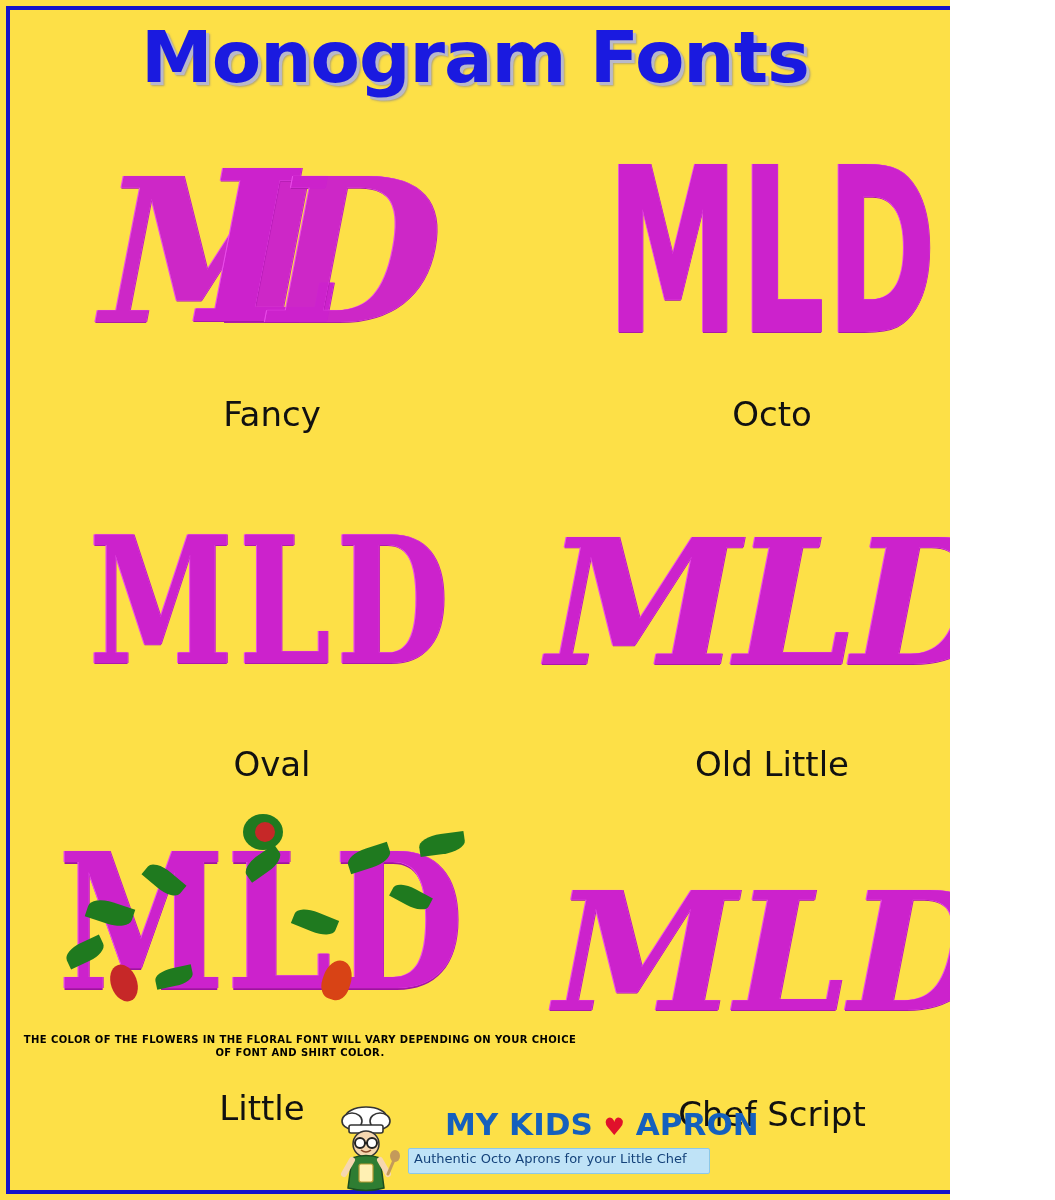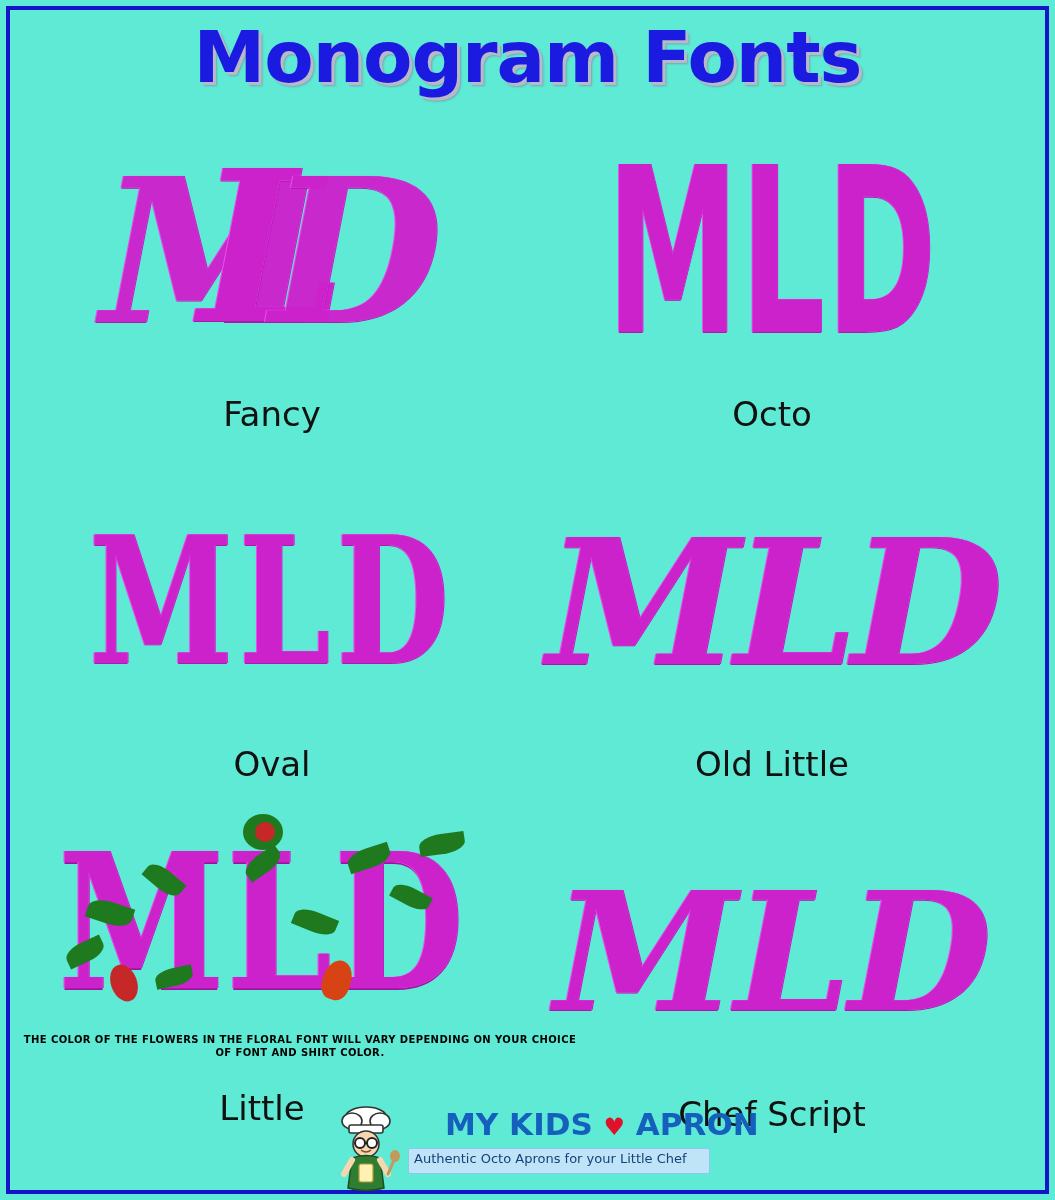--- a/index.html
+++ b/index.html
@@ -2,23 +2,23 @@
 <html><head>
 <meta charset="utf-8">
 <style>
   html, body {
     margin: 0;
     padding: 0;
     background: #ffffff;
   }
   .page {
     position: relative;
-    width: 1055px;
+    width: 950px;
     height: 1200px;
-    background: #5eead4;
+    background: #fde047;
     box-sizing: border-box;
     overflow: hidden;
     font-family: "Liberation Sans", sans-serif;
   }
   .outer-border {
     position: absolute;
     left: 6px;
     top: 6px;
     width: 1043px;
     height: 1188px;

